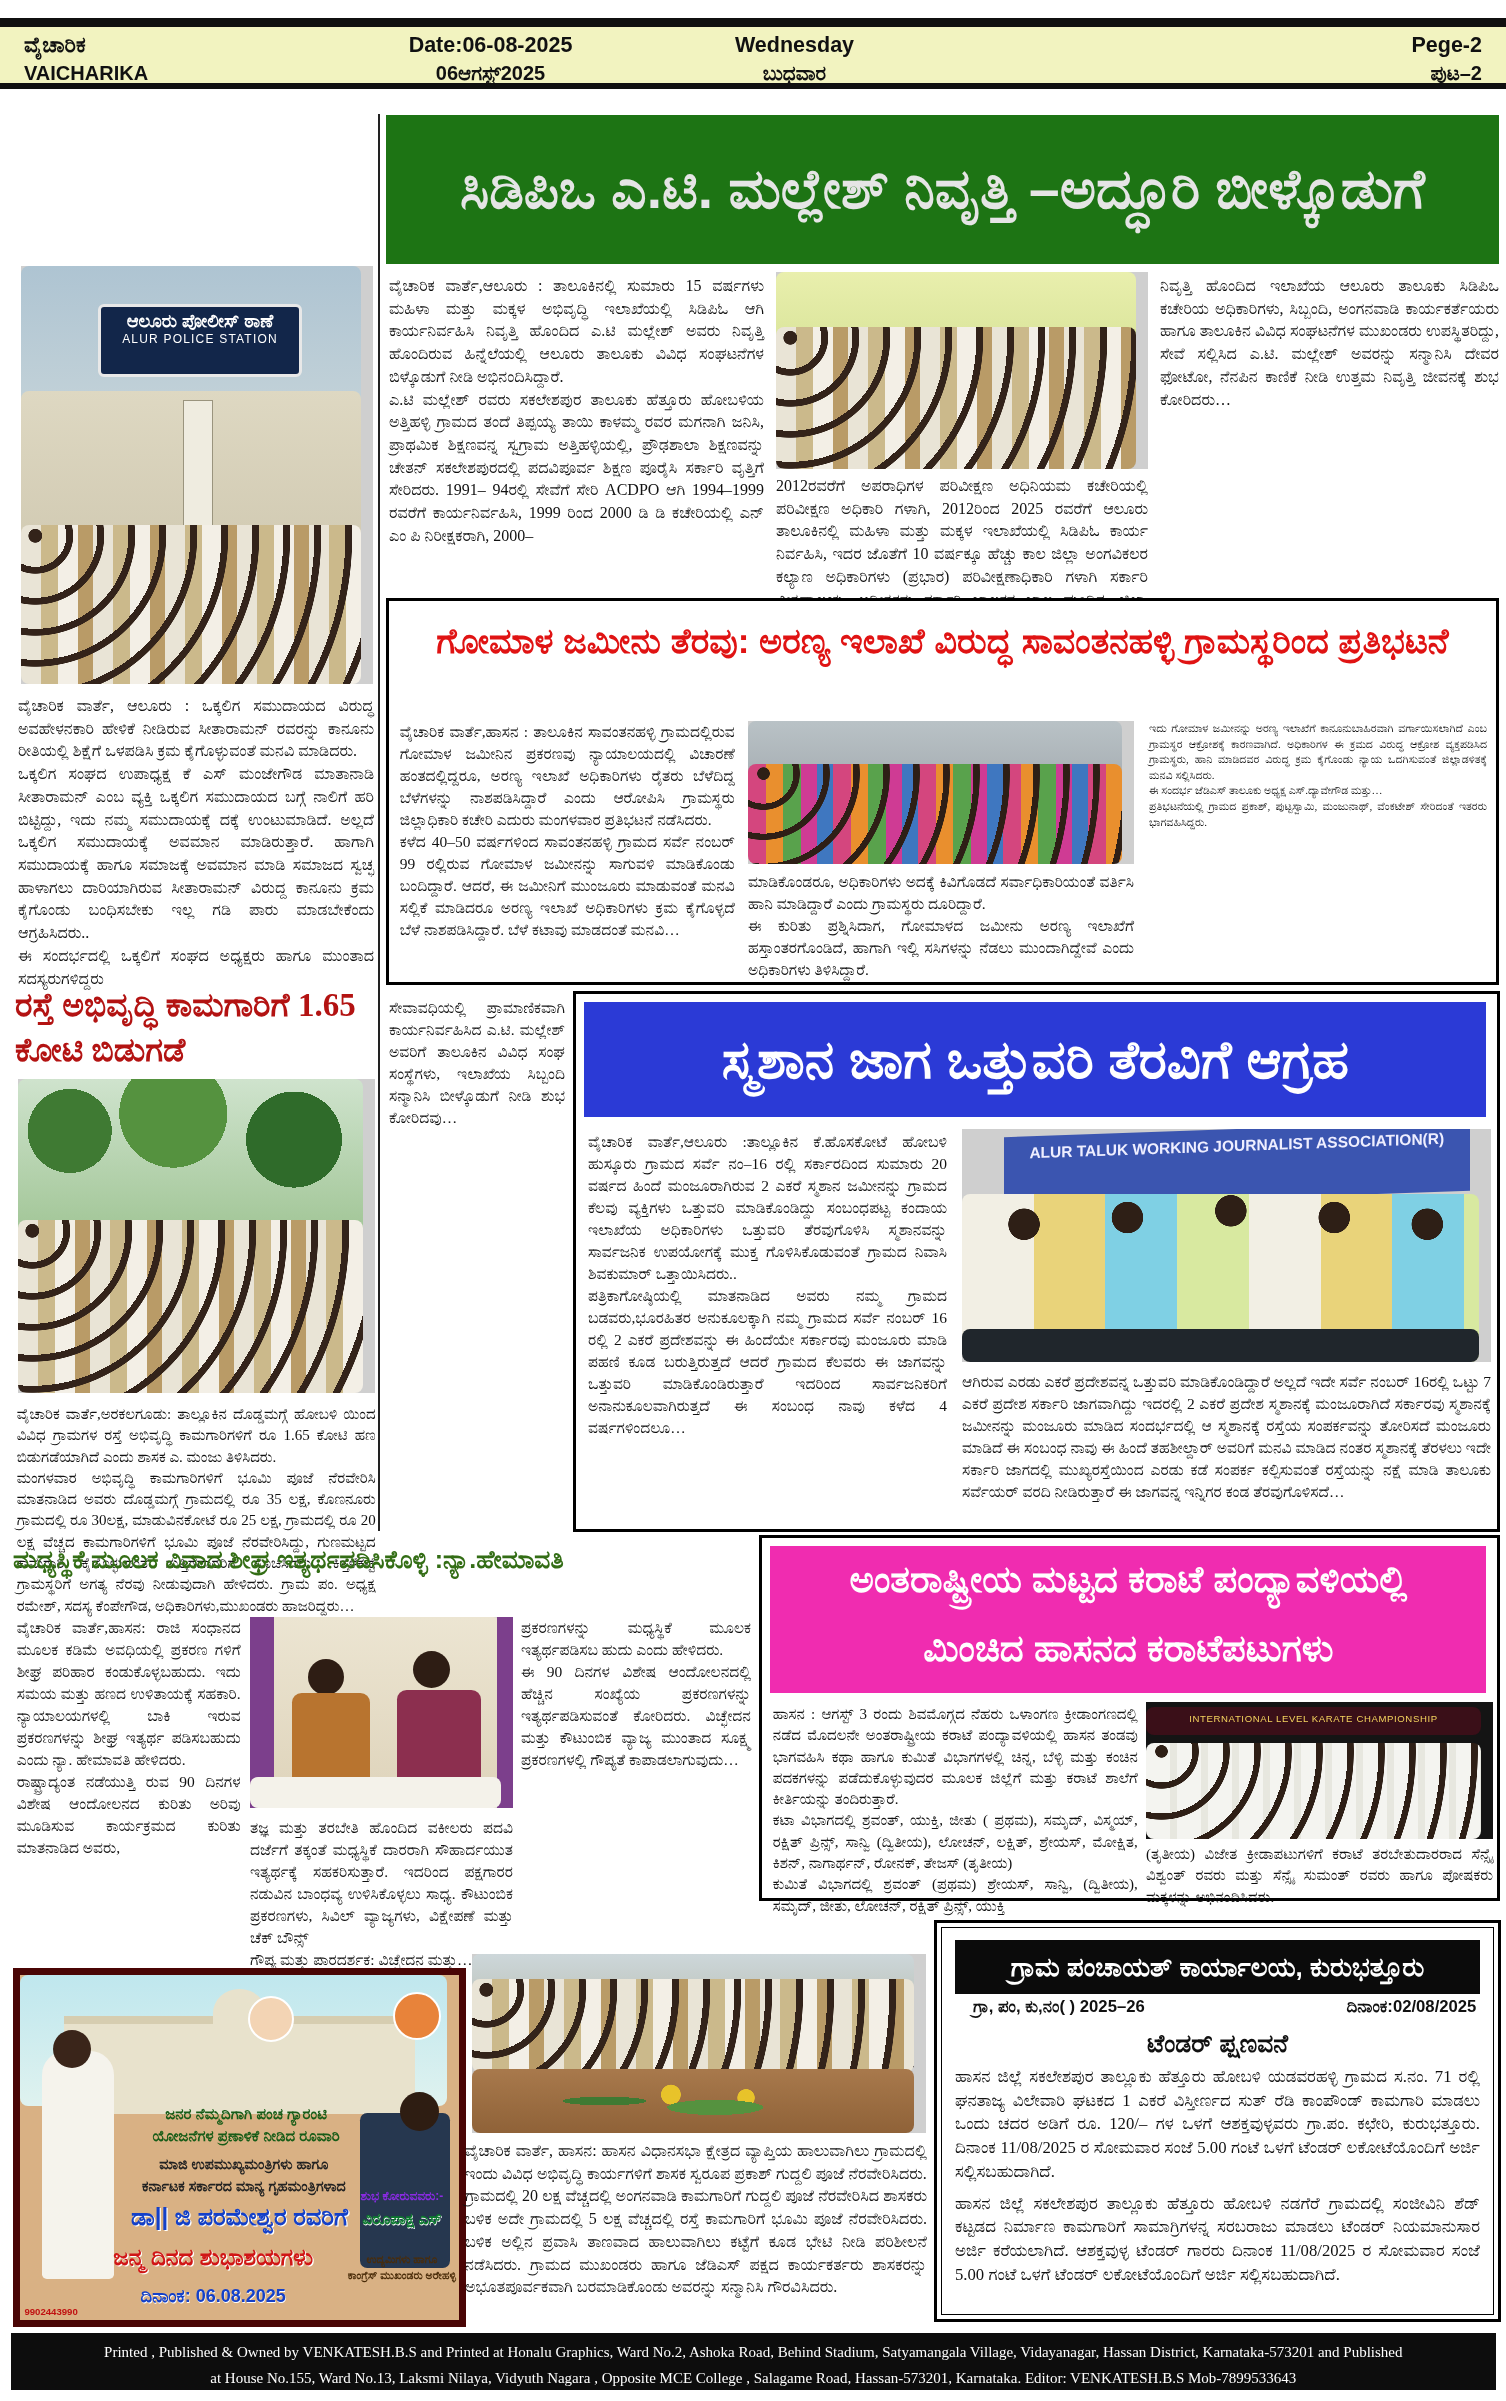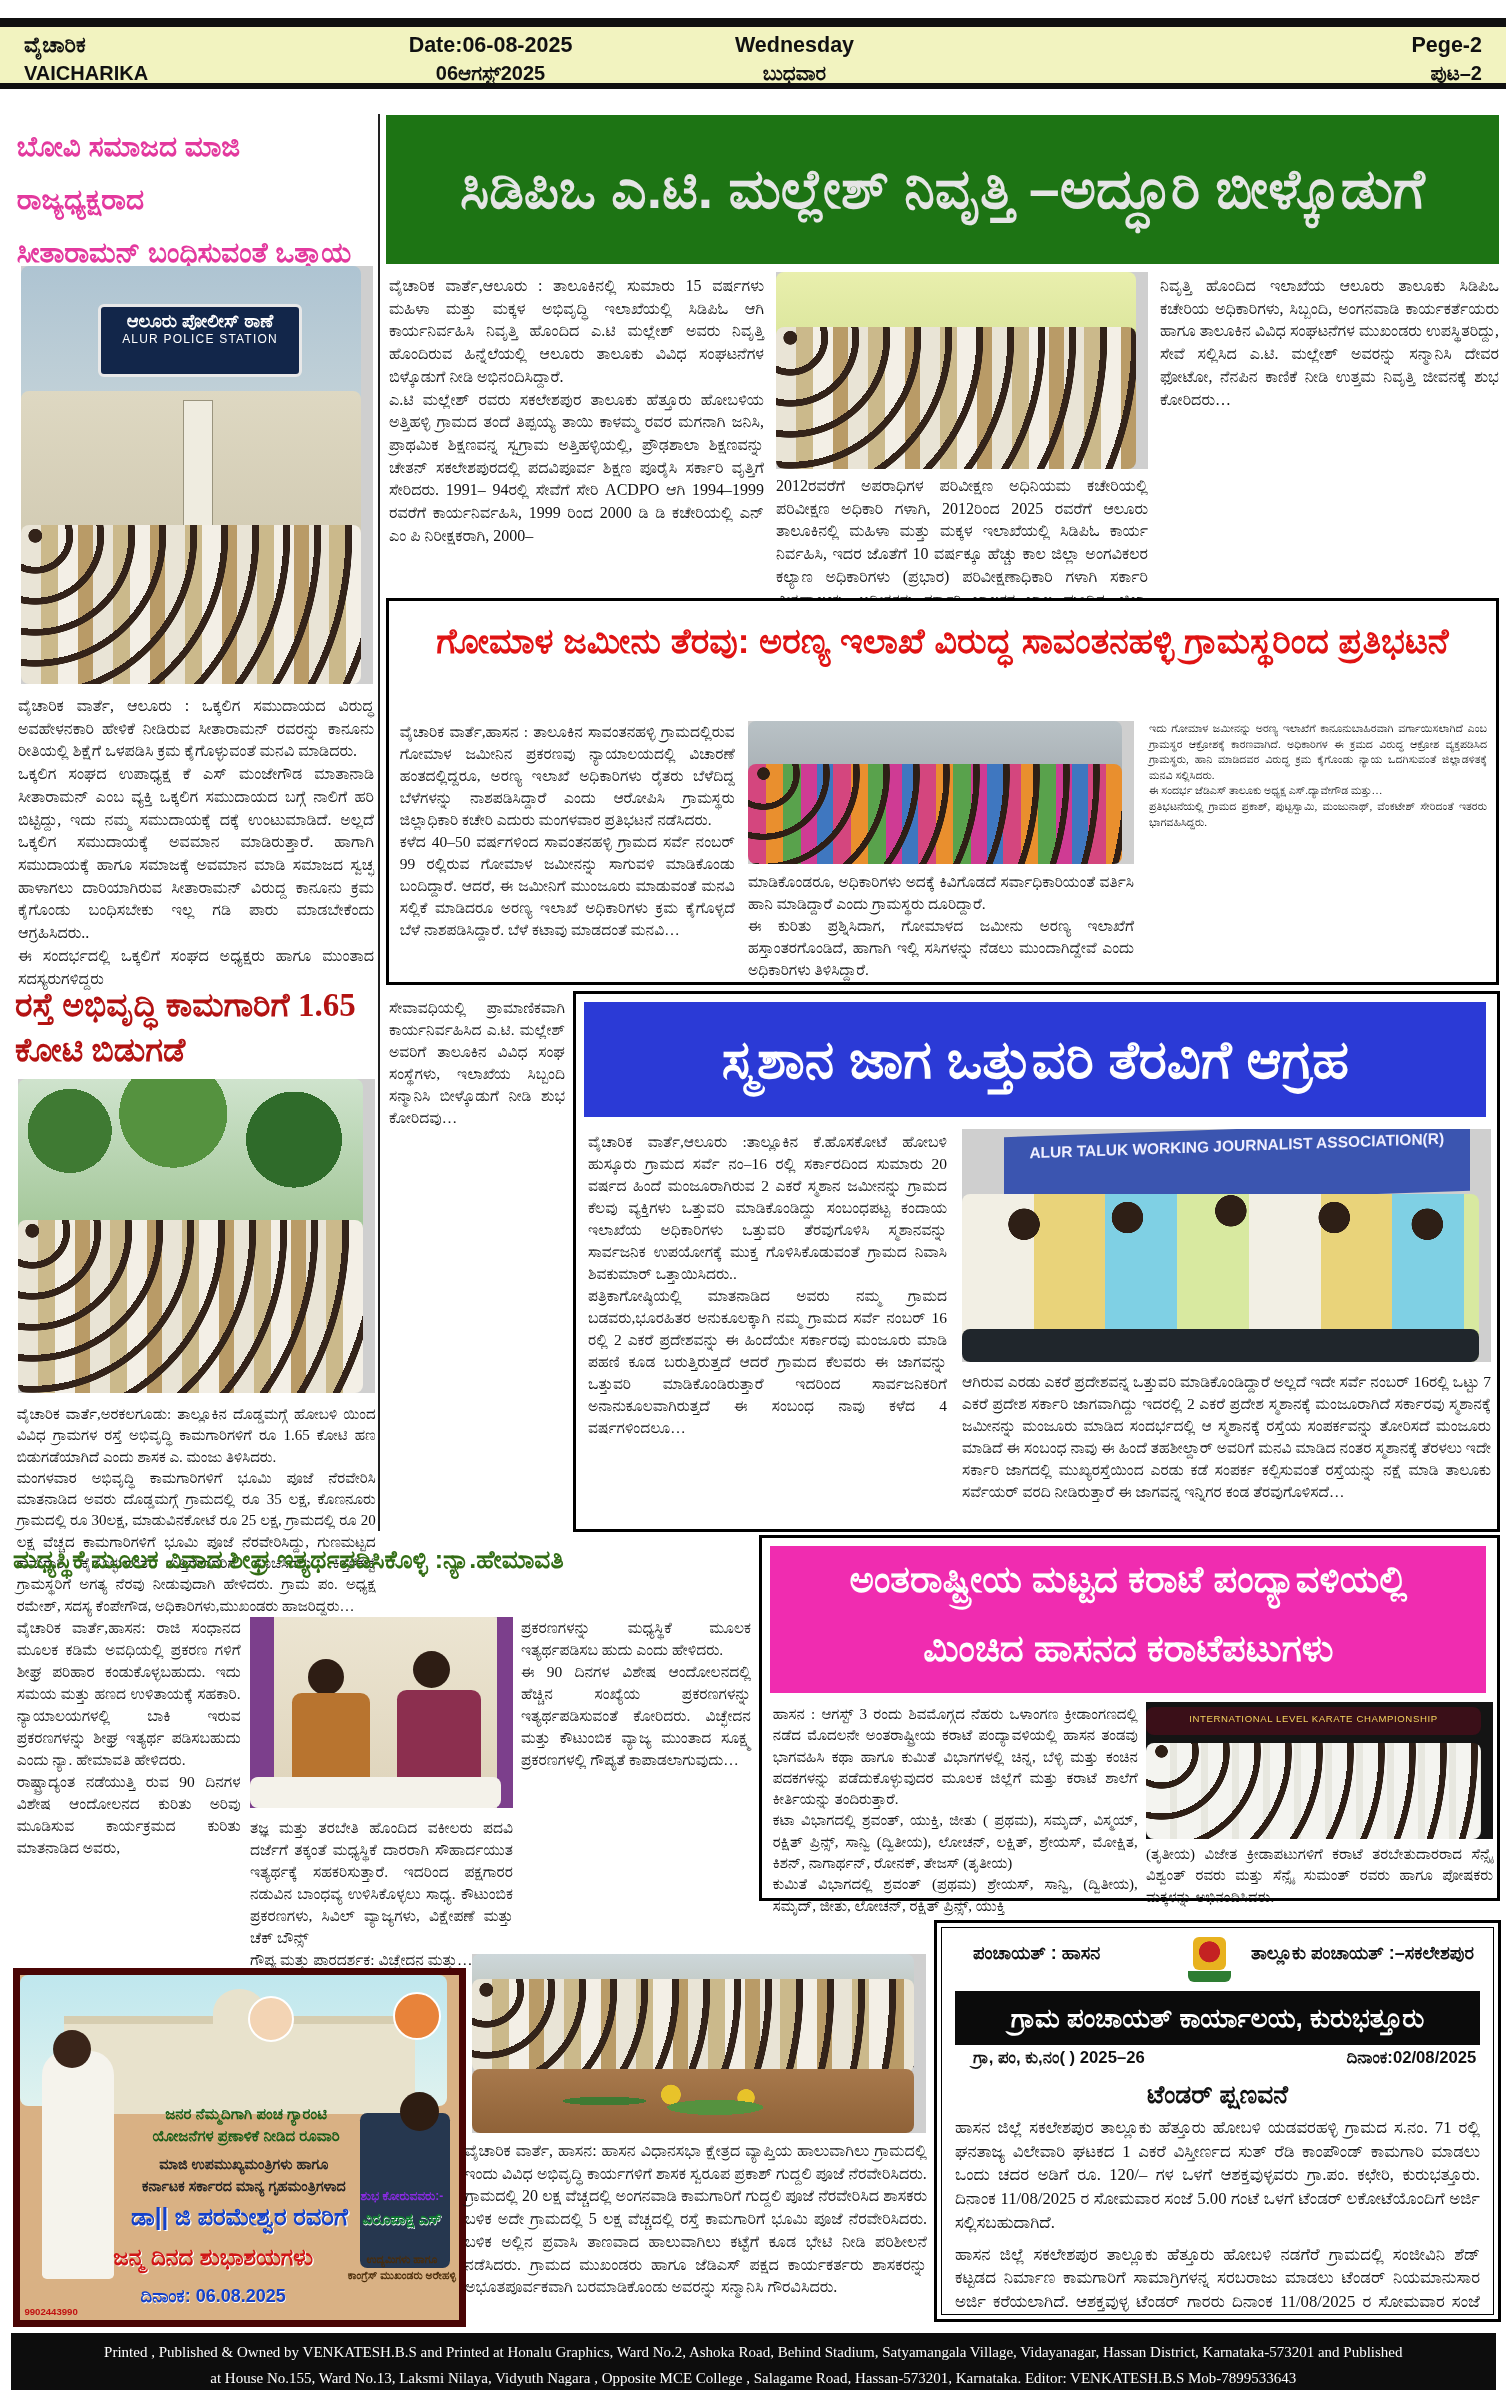--- a/index.html
+++ b/index.html
@@ -59,22 +59,20 @@
       <div class="mh-l2 bind">ಬುಧವಾರ</div>
     </div>
     <div class="mh-col" style="left:1303px;width:179px;text-align:right;right:24px;">
       <div class="mh-l1 bind">Pege-2</div>
       <div class="mh-l2 bind">ಪುಟ–2</div>
     </div>
   </div>
 
   <div class="abs rule-v" style="left:378px;top:114px;height:1417px;"></div>
 
-  <div class="abs hl bind" style="left:16.7px;top:120px;width:356px;font-size:28px;line-height:1.9;color:#e3399e;text-align:left;">ಬೋವಿ ಸಮಾಜದ ಮಾಜಿ ರಾಜ್ಯಧ್ಯಕ್ಷರಾದ
-ಸೀತಾರಾಮನ್ ಬಂಧಿಸುವಂತೆ ಒತ್ತಾಯ</div>
 
   <div class="abs photo" style="left:21px;top:266px;width:352px;height:418px;">
     <div class="ph-layer" style="top:0;height:45%;background:linear-gradient(#aec4d2,#c9d6da);"></div>
     <div class="ph-layer" style="top:30%;height:45%;background:linear-gradient(#ded8c2,#cfc8b0);"></div>
     <div class="abs" style="left:46%;top:32%;width:8%;height:30%;background:#efece0;border:1.8px solid #9a947e;"></div>
     <div class="sign-board" style="left:22%;top:9%;width:56%;height:15%;padding-top:4.8px;">
       <div class="bind" style="font-size:18px;font-weight:bold;">ಆಲೂರು ಪೋಲೀಸ್ ಠಾಣೆ</div>
       <div class="bind" style="font-size:12px;letter-spacing:1.2px;">ALUR POLICE STATION</div>
     </div>
     <div class="ph-layer crowd" style="bottom:0;height:38%;"></div>
@@ -214,28 +212,20 @@
         radial-gradient(ellipse at 30% 50%, #3f7a33 0 42px, rgba(0,0,0,0) 42px),
         radial-gradient(ellipse at 55% 60%, #55923f 0 48px, rgba(0,0,0,0) 48px),
         radial-gradient(circle at 45% 40%, #e8c32a 0 9.6px, rgba(0,0,0,0) 10.2px),
         radial-gradient(circle at 62% 45%, #e8c32a 0 8.4px, rgba(0,0,0,0) 9px),
         linear-gradient(#a8794c,#8f6238);"></div>
   </div>
   <div class="abs body-txt bind" style="left:465px;top:2140px;width:462px;height:185px;">ವೈಚಾರಿಕ ವಾರ್ತೆ, ಹಾಸನ:  ಹಾಸನ ವಿಧಾನಸಭಾ ಕ್ಷೇತ್ರದ ವ್ಯಾಪ್ತಿಯ ಹಾಲುವಾಗಿಲು ಗ್ರಾಮದಲ್ಲಿ  ಇಂದು ವಿವಿಧ ಅಭಿವೃದ್ಧಿ ಕಾರ್ಯಗಳಿಗೆ ಶಾಸಕ ಸ್ವರೂಪ ಪ್ರಕಾಶ್ ಗುದ್ದಲಿ ಪೂಜೆ ನೆರವೇರಿಸಿದರು.
 ಗ್ರಾಮದಲ್ಲಿ 20 ಲಕ್ಷ ವೆಚ್ಚದಲ್ಲಿ ಅಂಗನವಾಡಿ ಕಾಮಗಾರಿಗೆ ಗುದ್ದಲಿ ಪೂಜೆ ನೆರವೇರಿಸಿದ ಶಾಸಕರು ಬಳಿಕ ಅದೇ ಗ್ರಾಮದಲ್ಲಿ 5 ಲಕ್ಷ ವೆಚ್ಚದಲ್ಲಿ ರಸ್ತೆ ಕಾಮಗಾರಿಗೆ ಭೂಮಿ ಪೂಜೆ ನೆರವೇರಿಸಿದರು. ಬಳಿಕ ಅಲ್ಲಿನ ಪ್ರವಾಸಿ ತಾಣವಾದ ಹಾಲುವಾಗಿಲು ಕಟ್ಟೆಗೆ ಕೂಡ ಭೇಟಿ ನೀಡಿ ಪರಿಶೀಲನೆ ನಡೆಸಿದರು. ಗ್ರಾಮದ ಮುಖಂಡರು ಹಾಗೂ ಜೆಡಿಎಸ್ ಪಕ್ಷದ ಕಾರ್ಯಕರ್ತರು ಶಾಸಕರನ್ನು ಅಭೂತಪೂರ್ವಕವಾಗಿ ಬರಮಾಡಿಕೊಂಡು ಅವರನ್ನು ಸನ್ಮಾನಿಸಿ ಗೌರವಿಸಿದರು.</div>
 
   <div class="abs" style="left:934px;top:1920px;width:567px;height:402px;border:3px solid #000;outline:1.8px solid #000;outline-offset:-8.4px;box-sizing:border-box;background:#fff;padding:14.3px 18px;overflow:hidden;">
-    <div style="position:relative;height:51px;">
-      <div class="abs bind" style="left:18px;top:6px;font-size:18px;font-weight:bold;">ಪಂಚಾಯತ್ :  ಹಾಸನ</div>
-      <div class="abs" style="left:44%;top:0;width:47px;height:51px;">
-        <div style="width:33px;height:33px;margin:0 auto;background:radial-gradient(circle at 50% 45%, #c42222 0 10.2px, #e8b21f 10.8px 16.7px);border-radius:6px;"></div>
-        <div style="width:43px;height:10.8px;margin:1.2px auto 0;background:#2e7d32;border-radius:0 0 6px 6px;"></div>
-      </div>
-      <div class="abs bind" style="right:6px;top:6px;font-size:18px;font-weight:bold;">ತಾಲ್ಲೂಕು ಪಂಚಾಯತ್ :–ಸಕಲೇಶಪುರ</div>
-    </div>
     <div class="bind" style="background:#0b0b0b;color:#fff;text-align:center;font-size:26px;font-weight:bold;line-height:2.1;margin:2.4px 0;">ಗ್ರಾಮ ಪಂಚಾಯತ್ ಕಾರ್ಯಾಲಯ, ಕುರುಭತ್ತೂರು</div>
     <div style="position:relative;height:31px;margin-top:0;">
       <div class="abs bind" style="left:18px;font-size:16.7px;font-weight:bold;">ಗ್ರಾ, ಪಂ, ಕು,ನಂ( ) 2025–26</div>
       <div class="abs bind" style="right:3.6px;font-size:16.7px;font-weight:bold;">ದಿನಾಂಕ:02/08/2025</div>
     </div>
     <div class="bind" style="text-align:center;font-size:25px;font-weight:bold;margin:1.2px 0 6px;">ಟೆಂಡರ್ ಪ್ಷಣವನೆ</div>
     <div class="body-txt bind tender-line" style="margin-bottom:8.4px;">ಹಾಸನ ಜಿಲ್ಲೆ ಸಕಲೇಶಪುರ ತಾಲ್ಲೂಕು ಹೆತ್ತೂರು ಹೋಬಳಿ ಯಡವರಹಳ್ಳಿ ಗ್ರಾಮದ ಸ.ನಂ. 71 ರಲ್ಲಿ ಘನತಾಜ್ಯ ವಿಲೇವಾರಿ ಘಟಕದ 1 ಎಕರೆ ವಿಸ್ತೀರ್ಣದ ಸುತ್ ರೆಡಿ ಕಾಂಪೌಂಡ್ ಕಾಮಗಾರಿ ಮಾಡಲು ಒಂದು ಚದರ ಅಡಿಗೆ ರೂ. 120/– ಗಳ ಒಳಗೆ ಆಶಕ್ತವುಳ್ಳವರು ಗ್ರಾ.ಪಂ. ಕಛೇರಿ, ಕುರುಭತ್ತೂರು. ದಿನಾಂಕ 11/08/2025 ರ ಸೋಮವಾರ ಸಂಜೆ 5.00 ಗಂಟೆ ಒಳಗೆ ಟೆಂಡರ್ ಲಕೋಟೆಯೊಂದಿಗೆ ಅರ್ಜಿ ಸಲ್ಲಿಸಬಹುದಾಗಿದೆ.</div>
     <div class="body-txt bind tender-line">ಹಾಸನ ಜಿಲ್ಲೆ ಸಕಲೇಶಪುರ ತಾಲ್ಲೂಕು ಹೆತ್ತೂರು ಹೋಬಳಿ ನಡಗೆರೆ ಗ್ರಾಮದಲ್ಲಿ ಸಂಜೀವಿನಿ ಶೆಡ್ ಕಟ್ಟಡದ ನಿರ್ಮಾಣ ಕಾಮಗಾರಿಗೆ ಸಾಮಾಗ್ರಿಗಳನ್ನ ಸರಬರಾಜು ಮಾಡಲು ಟೆಂಡರ್ ನಿಯಮಾನುಸಾರ ಅರ್ಜಿ ಕರೆಯಲಾಗಿದೆ. ಆಶಕ್ತವುಳ್ಳ ಟೆಂಡರ್ ಗಾರರು ದಿನಾಂಕ 11/08/2025 ರ ಸೋಮವಾರ ಸಂಜೆ 5.00 ಗಂಟೆ ಒಳಗೆ ಟೆಂಡರ್ ಲಕೋಟೆಯೊಂದಿಗೆ ಅರ್ಜಿ ಸಲ್ಲಿಸಬಹುದಾಗಿದೆ.</div>
 
   </div>

